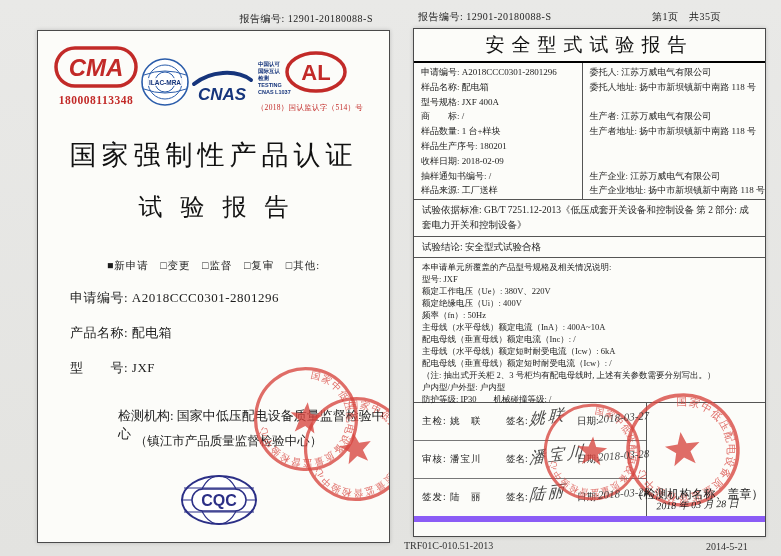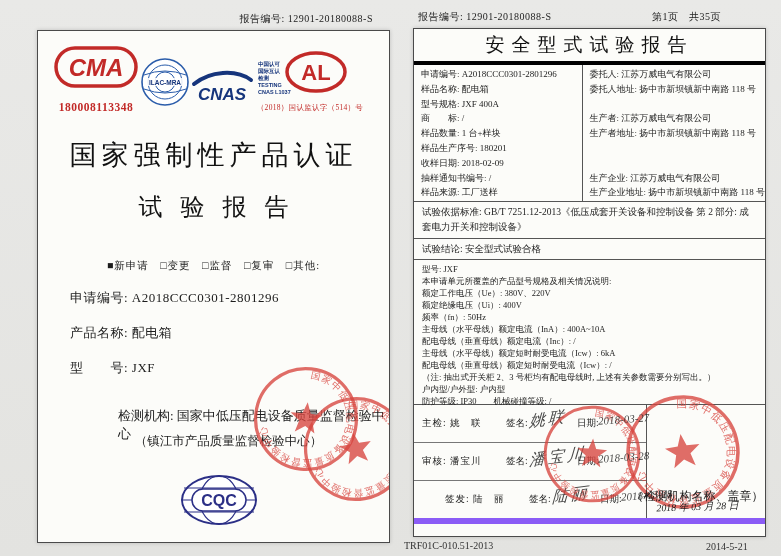--- a/index.html
+++ b/index.html
@@ -12,53 +12,53 @@
   .hdr-left{left:37px;top:12px;width:336px;text-align:right;}
   .hdr-right{left:418px;top:10px;}
   .hdr-page{left:652px;top:10px;}
   .ftr{position:absolute;font-size:10px;color:#333;}
   .ftr-left{left:404px;top:540px;}
   .ftr-right{left:706px;top:541px;}
 
   
   .logos{position:absolute;left:0;top:0;width:351px;height:100px;}
   .cma-wrap{position:absolute;left:10px;top:14px;width:96px;text-align:center;}
-  .cma-num{margin-top:8px;font-size:11.5px;color:#c22a28;letter-spacing:.5px;font-weight:bold;}
+  .cma-num{margin-top:1px;font-size:11.5px;color:#c22a28;letter-spacing:.5px;font-weight:bold;}
   .ilac-svg{position:absolute;left:102px;top:26px;}
   .cnas-svg{position:absolute;left:152px;top:38px;}
   .cnas-side{position:absolute;left:220px;top:30px;font-size:5.5px;line-height:7px;color:#16357c;font-family:"Liberation Sans",sans-serif;font-weight:bold;}
   .al-wrap{position:absolute;left:243px;top:18px;width:70px;text-align:center;}
   .al-caption{position:absolute;left:196px;top:72px;width:152px;font-size:7.5px;color:#c22a28;text-align:center;letter-spacing:.3px;}
   .cover-title1{position:absolute;left:0;top:106px;width:100%;text-align:center;font-size:27px;letter-spacing:5px;color:#111;}
   .cover-title2{position:absolute;left:0;top:160px;width:100%;text-align:center;font-size:24px;letter-spacing:18px;text-indent:18px;color:#111;}
   .checkline{position:absolute;left:0;top:228px;width:100%;text-align:center;font-size:10.5px;letter-spacing:1px;}
   .field{position:absolute;left:32px;font-size:13px;letter-spacing:.5px;}
   .f1{top:258px;} .f2{top:293px;} .f3{top:328px;}
   .agency1{position:absolute;left:32px;top:376px;font-size:13px;margin-left:48px;}
   .agency2{position:absolute;left:0;top:402px;width:100%;text-align:center;text-indent:30px;font-size:12.5px;}
   .stamp{position:absolute;opacity:.78;}
   .stamp svg{display:block;}
   .stamp-l1{left:212px;top:332px;transform:rotate(6deg);}
   .stamp-l2{left:262px;top:362px;transform:rotate(-10deg);}
   .cqc-wrap{position:absolute;left:141px;top:442px;}
 
   
-  .rp-title{height:32px;line-height:32px;text-align:center;font-size:19px;letter-spacing:7px;border-bottom:4px solid #000000;color:#111;}
+  .rp-title{height:32px;line-height:32px;text-align:center;font-size:19px;letter-spacing:7px;border-bottom:2px solid #000000;color:#111;}
   .info-grid{display:flex;height:136px;border-bottom:1px solid #555;}
   .info-col-left{width:184px;border-right:1px solid #555;padding:2px 0 0 7px;box-sizing:border-box;}
   .info-col-right{flex:1;padding:2px 0 0 7px;}
   .iline{height:14.8px;line-height:14.8px;font-size:9px;white-space:nowrap;}
   .standard{border-bottom:1px solid #555;padding:3px 8px;font-size:9.5px;line-height:15px;height:30px;box-sizing:content-box;}
   .conclusion{border-bottom:1px solid #555;padding:3px 8px;font-size:9.5px;height:14px;line-height:14px;}
   .coverage{border-bottom:1px solid #555;padding:3px 8px 2px 8px;height:139px;}
   .cline{font-size:8.5px;line-height:12px;height:12px;white-space:nowrap;}
   .sig-area{position:relative;display:flex;height:113px;border-bottom:6px solid #8b5cf6;}
   .sig-left{width:232px;border-right:1px solid #555;}
   .sig-row{position:relative;height:37px;border-bottom:1px solid #777;padding:0 0 0 8px;}
-  .sig-row:last-child{border-bottom:none;margin-left:23px;}
+  .sig-row:last-child{border-bottom:none;}
   .sig-role{position:absolute;left:8px;top:12px;font-size:9.5px;letter-spacing:1px;}
   .sig-label{position:absolute;left:92px;top:12px;font-size:9.5px;}
   .sig-hand{position:absolute;left:115px;top:4px;font-size:16px;font-style:italic;color:#2a2a2a;transform:rotate(-7deg) skewX(-10deg);letter-spacing:3px;opacity:.85;white-space:nowrap;}
   .sig-datelabel{position:absolute;left:163px;top:12px;font-size:9.5px;}
   .sig-handdate{position:absolute;left:184px;top:8px;font-size:11px;font-style:italic;transform:rotate(-4deg);color:#2a2a2a;opacity:.85;white-space:nowrap;z-index:3;}
   .stamp-r1{left:126px;top:-3px;transform:rotate(4deg);z-index:2;}
   .stamp-r2{left:208px;top:-14px;transform:rotate(-8deg);z-index:2;}
   .stamp-caption{position:absolute;left:216px;top:83px;width:135px;text-align:center;font-size:12px;z-index:4;}
   .stamp-date{position:absolute;left:216px;top:95px;width:135px;text-align:center;font-size:10px;font-style:italic;transform:rotate(-2deg);z-index:4;white-space:nowrap;}
   .remark-row{display:flex;height:25px;line-height:25px;margin-top:46px;}
@@ -182,22 +182,22 @@
         <div class="iline"></div>
         <div class="iline">生产企业: 江苏万威电气有限公司</div>
         <div class="iline">生产企业地址: 扬中市新坝镇新中南路 118 号</div>
       </div>
     </div>
 
     <div class="standard">试验依据标准: GB/T 7251.12-2013《低压成套开关设备和控制设备 第 2 部分: 成套电力开关和控制设备》</div>
     <div class="conclusion">试验结论: 安全型式试验合格</div>
 
     <div class="coverage">
+      <div class="cline">本申请单元所覆盖的产品型号规格及相关情况说明:</div>
       <div class="cline">型号: JXF</div>
-      <div class="cline">本申请单元所覆盖的产品型号规格及相关情况说明:</div>
       <div class="cline">额定工作电压（Ue）: 380V、220V</div>
       <div class="cline">额定绝缘电压（Ui）: 400V</div>
       <div class="cline">频率（fn）: 50Hz</div>
       <div class="cline">主母线（水平母线）额定电流（InA）: 400A~10A</div>
       <div class="cline">配电母线（垂直母线）额定电流（Inc）: /</div>
       <div class="cline">主母线（水平母线）额定短时耐受电流（Icw）: 6kA</div>
       <div class="cline">配电母线（垂直母线）额定短时耐受电流（Icw）: /</div>
       <div class="cline">（注: 抽出式开关柜 2、3 号柜均有配电母线时, 上述有关参数需要分别写出。）</div>
       <div class="cline">户内型/户外型: 户内型</div>
       <div class="cline">防护等级: IP30　　机械碰撞等级: /</div>

